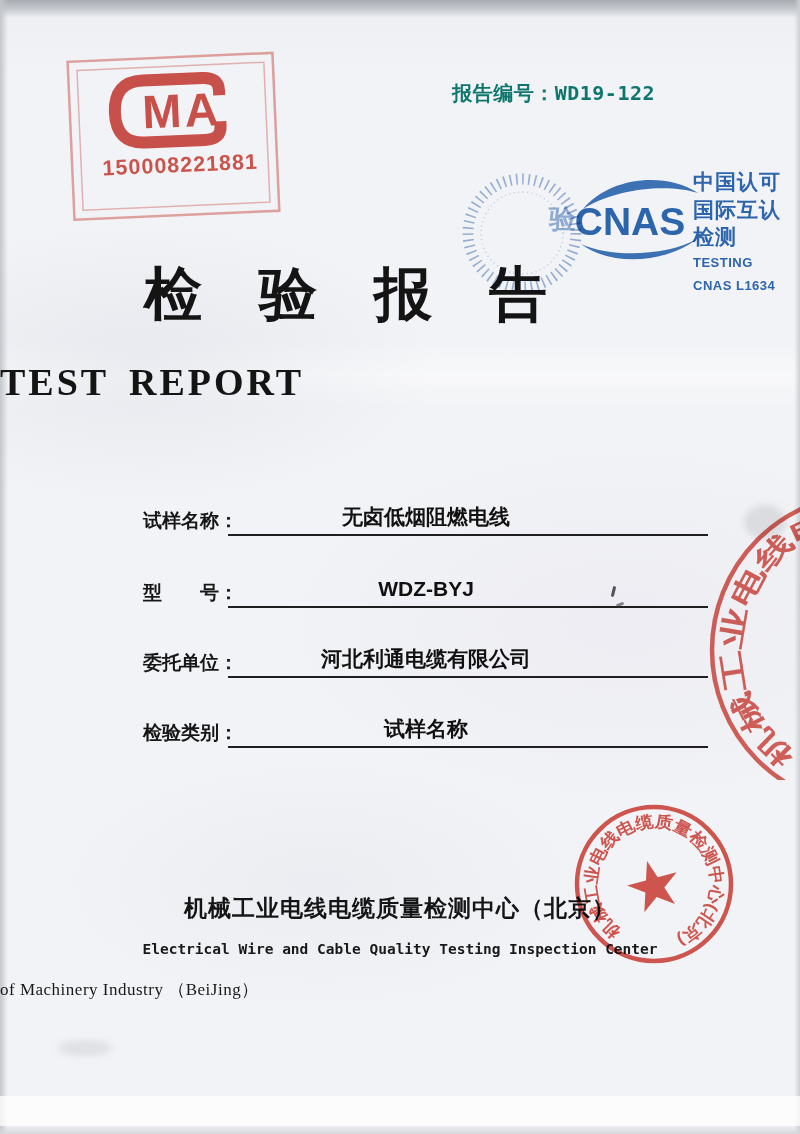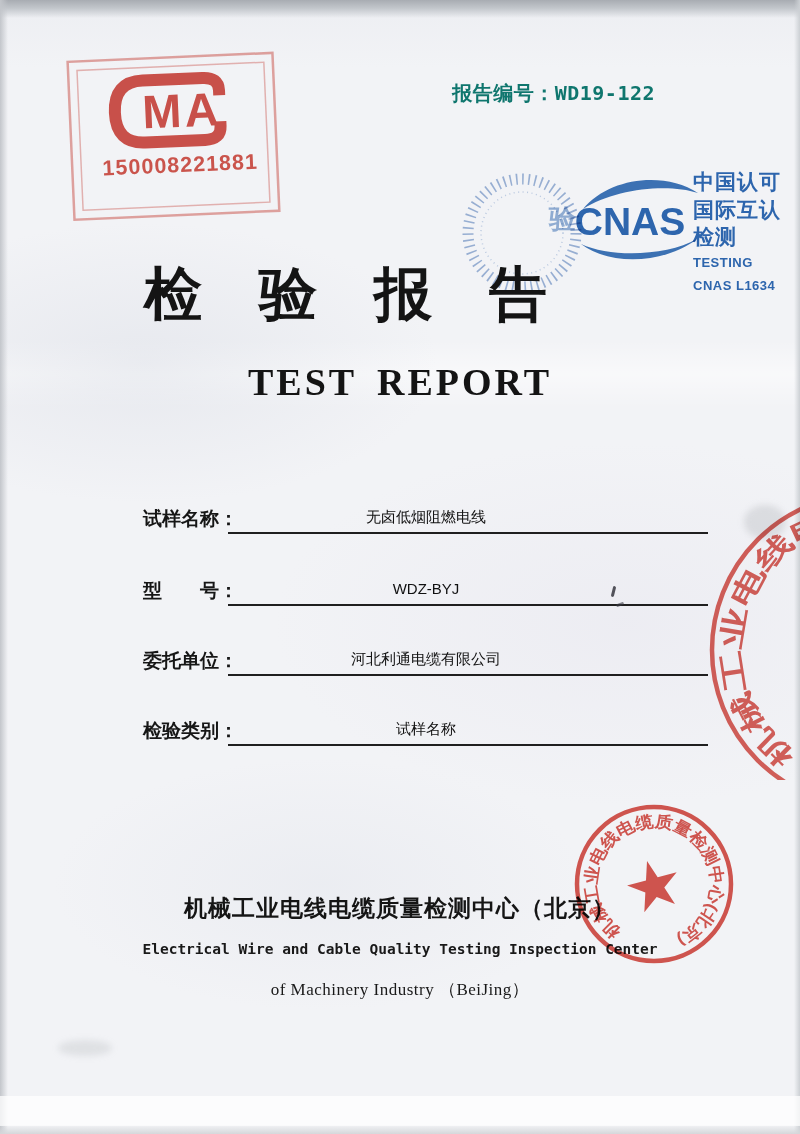--- a/index.html
+++ b/index.html
@@ -42,47 +42,47 @@
   .cnaslogo{position:absolute;left:557px;top:165px;mix-blend-mode:multiply;}
   .cnascol{position:absolute;left:693px;top:168px;color:#2f6ab4;mix-blend-mode:multiply;line-height:27.5px;
       font-weight:700;}
   .cnascol .zh{font-size:21px;letter-spacing:1px;}
   .cnascol .en{font-size:13px;line-height:23px;letter-spacing:.5px;}
 
   
   .title-zh{position:absolute;left:0;right:0;top:256px;text-align:center;
      font-family:"Liberation Serif",serif;font-size:58px;font-weight:700;color:#141414;
      letter-spacing:57px;transform:translateX(-26px);white-space:nowrap;}
-  .title-en{position:absolute;left:0;right:0;top:360px;text-align:center;
+  .title-en{position:absolute;left:0;right:0;top:360px;text-align:left;
      font-family:"Liberation Serif",serif;font-size:38px;font-weight:700;color:#141414;
      letter-spacing:3px;word-spacing:8px;}
 
   
   .frow{position:absolute;left:143px;white-space:nowrap;}
   .flabel{display:inline-block;width:85px;font-size:19px;font-weight:600;color:#161616;vertical-align:bottom;
       line-height:30px;}
   .fline{display:inline-block;width:480px;border-bottom:2px solid #1f1f1f;text-align:center;
       vertical-align:bottom;line-height:30px;}
-  .fvalue{display:inline-block;font-size:15px;font-weight:400;color:#111;transform:translateX(-42px);}
+  .fvalue{display:inline-block;font-size:21px;font-weight:700;color:#111;transform:translateX(-42px);}
   .penmark{position:absolute;left:612px;top:586px;width:3px;height:11px;background:#2a2a33;
       transform:rotate(14deg);border-radius:2px;opacity:.8;}
   .penmark2{position:absolute;left:616px;top:603px;width:8px;height:3px;background:#3a3a44;
       transform:rotate(-20deg);border-radius:2px;opacity:.6;}
 
   
   .edge-stamp{position:absolute;left:686px;top:450px;width:114px;height:330px;overflow:hidden;
       mix-blend-mode:multiply;opacity:.85;}
   .seal{position:absolute;left:568px;top:798px;mix-blend-mode:multiply;opacity:.9;}
 
   
   .org-zh{position:absolute;left:0;right:0;top:893px;text-align:center;font-size:23px;font-weight:700;
       color:#151515;letter-spacing:1px;}
   .org-en1{position:absolute;left:0;right:0;top:941px;text-align:center;
       font-family:"DejaVu Sans Mono",monospace;font-size:14.5px;font-weight:700;color:#191919;}
-  .org-en2{position:absolute;left:0;right:0;top:978px;text-align:center;
+  .org-en2{position:absolute;left:0;right:0;top:978px;text-align:left;
       font-family:"Liberation Serif",serif;font-size:17px;color:#191919;letter-spacing:.5px;}
 </style>
 </head>
 <body>
 
 <div class="page">
   <div class="texture"></div>
 
   <div class="top-edge"></div>
   <div class="left-edge"></div>

